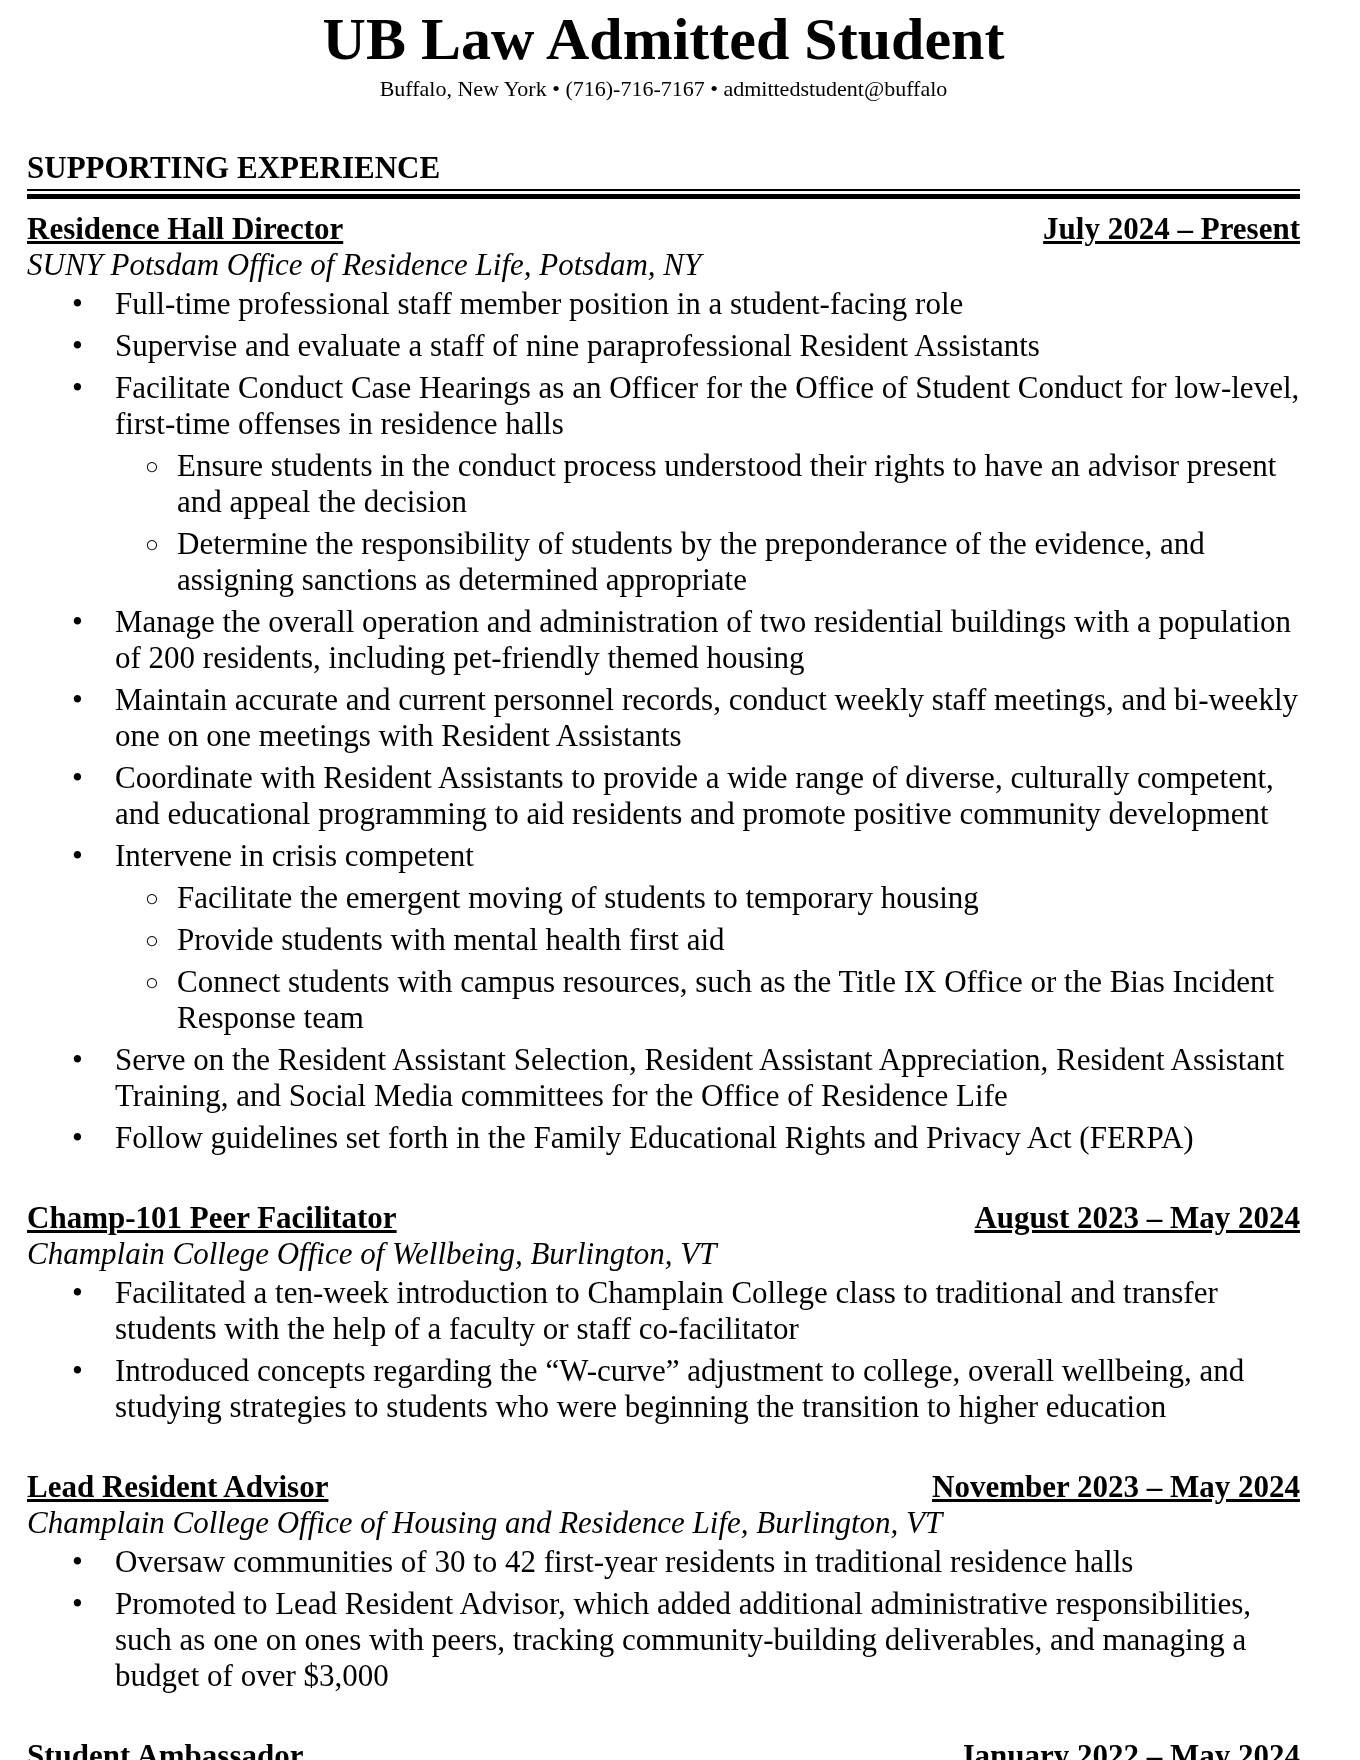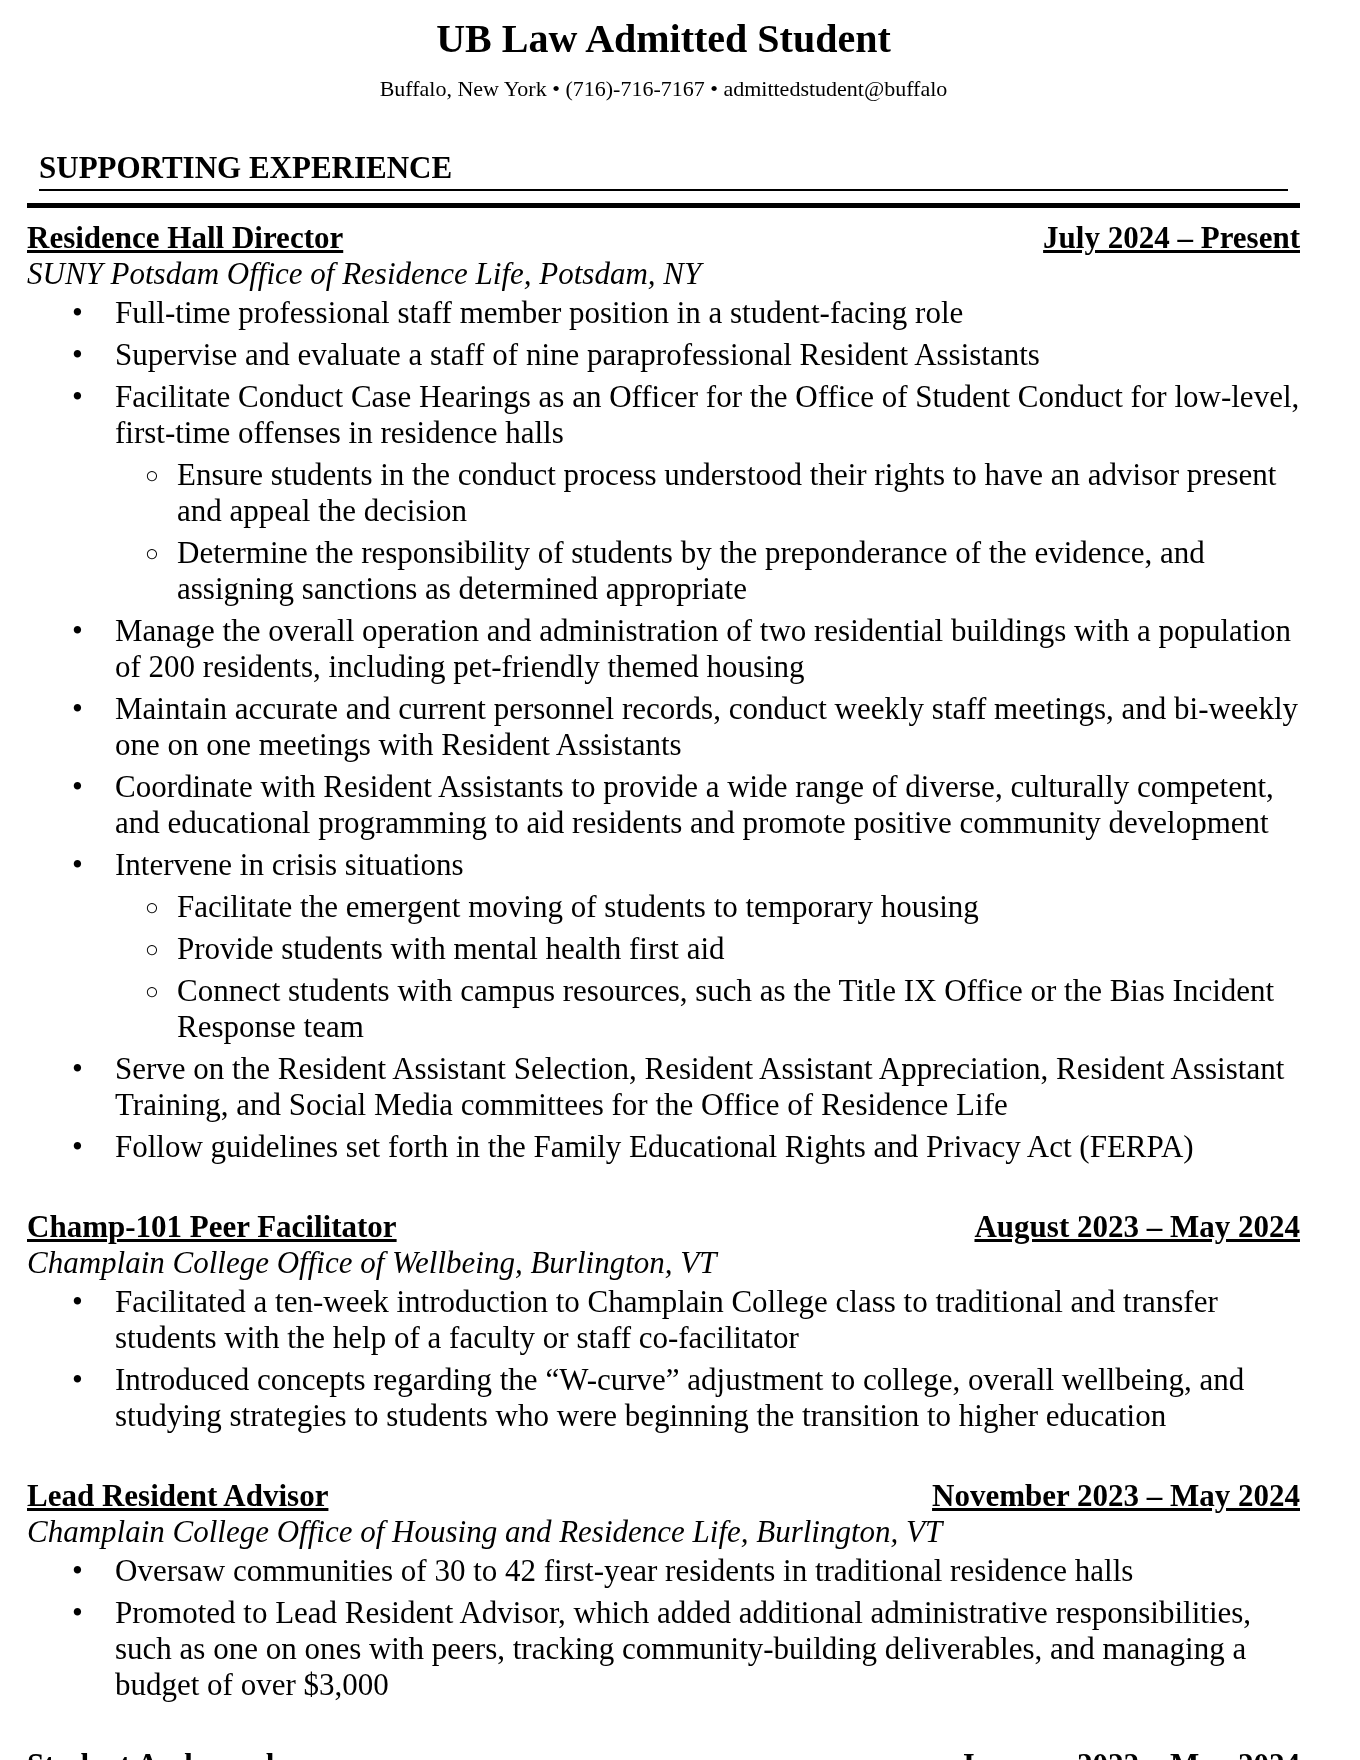--- a/index.html
+++ b/index.html
@@ -12,39 +12,39 @@
     min-height: 1760px;
     box-sizing: border-box;
     padding: 0 60px 30px 27px;
     background: #ffffff;
     color: #000000;
     font-family: "Liberation Serif", "DejaVu Serif", serif;
     font-size: 31px;
     line-height: 36px;
   }
   .name {
-    font-size: 40px;
+    font-size: 60px;
     line-height: 54px;
     font-weight: bold;
     text-align: center;
     margin: 12px 0 4px 0;
   }
   .contact {
     text-align: center;
     font-size: 22px;
     line-height: 38px;
   }
   .section {
     margin-top: 42px;
   }
   .section-title {
     font-weight: bold;
     font-size: 31px;
     line-height: 36px;
-    margin: 12px;
+    margin: 0;
     border-bottom: 2px solid #000000;
     padding-bottom: 3px;
   }
   .section-rule {
     height: 5px;
     background: #000000;
     margin-top: 3px;
   }
   .job {
     margin-top: 44px;
@@ -120,21 +120,21 @@
           <ul class="bullets">
             <li class="bullet-item"><span class="marker">•</span><span class="bullet-text">Full-time professional staff member position in a student-facing role</span></li>
             <li class="bullet-item"><span class="marker">•</span><span class="bullet-text">Supervise and evaluate a staff of nine paraprofessional Resident Assistants</span></li>
             <li class="bullet-item"><span class="marker">•</span><span class="bullet-text">Facilitate Conduct Case Hearings as an Officer for the Office of Student Conduct for low-level, first-time offenses in residence halls</span><ul class="subbullets">
                 <li class="sub-bullet-item"><span class="marker">○</span><span class="bullet-text">Ensure students in the conduct process understood their rights to have an advisor present and appeal the decision</span></li>
                 <li class="sub-bullet-item"><span class="marker">○</span><span class="bullet-text">Determine the responsibility of students by the preponderance of the evidence, and assigning sanctions as determined appropriate</span></li>
               </ul></li>
             <li class="bullet-item"><span class="marker">•</span><span class="bullet-text">Manage the overall operation and administration of two residential buildings with a population of 200 residents, including pet-friendly themed housing</span></li>
             <li class="bullet-item"><span class="marker">•</span><span class="bullet-text">Maintain accurate and current personnel records, conduct weekly staff meetings, and bi-weekly one on one meetings with Resident Assistants</span></li>
             <li class="bullet-item"><span class="marker">•</span><span class="bullet-text">Coordinate with Resident Assistants to provide a wide range of diverse, culturally competent, and educational programming to aid residents and promote positive community development</span></li>
-            <li class="bullet-item"><span class="marker">•</span><span class="bullet-text">Intervene in crisis situations</span><ul class="subbullets">
+            <li class="bullet-item"><span class="marker">•</span><span class="bullet-text">Intervene in crisis competent</span><ul class="subbullets">
                 <li class="sub-bullet-item"><span class="marker">○</span><span class="bullet-text">Facilitate the emergent moving of students to temporary housing</span></li>
                 <li class="sub-bullet-item"><span class="marker">○</span><span class="bullet-text">Provide students with mental health first aid</span></li>
                 <li class="sub-bullet-item"><span class="marker">○</span><span class="bullet-text">Connect students with campus resources, such as the Title IX Office or the Bias Incident Response team</span></li>
               </ul></li>
             <li class="bullet-item"><span class="marker">•</span><span class="bullet-text">Serve on the Resident Assistant Selection, Resident Assistant Appreciation, Resident Assistant Training, and Social Media committees for the Office of Residence Life</span></li>
             <li class="bullet-item"><span class="marker">•</span><span class="bullet-text">Follow guidelines set forth in the Family Educational Rights and Privacy Act (FERPA)</span></li>
           </ul>
         </div>
         <div class="job">
           <div class="job-title-row">

